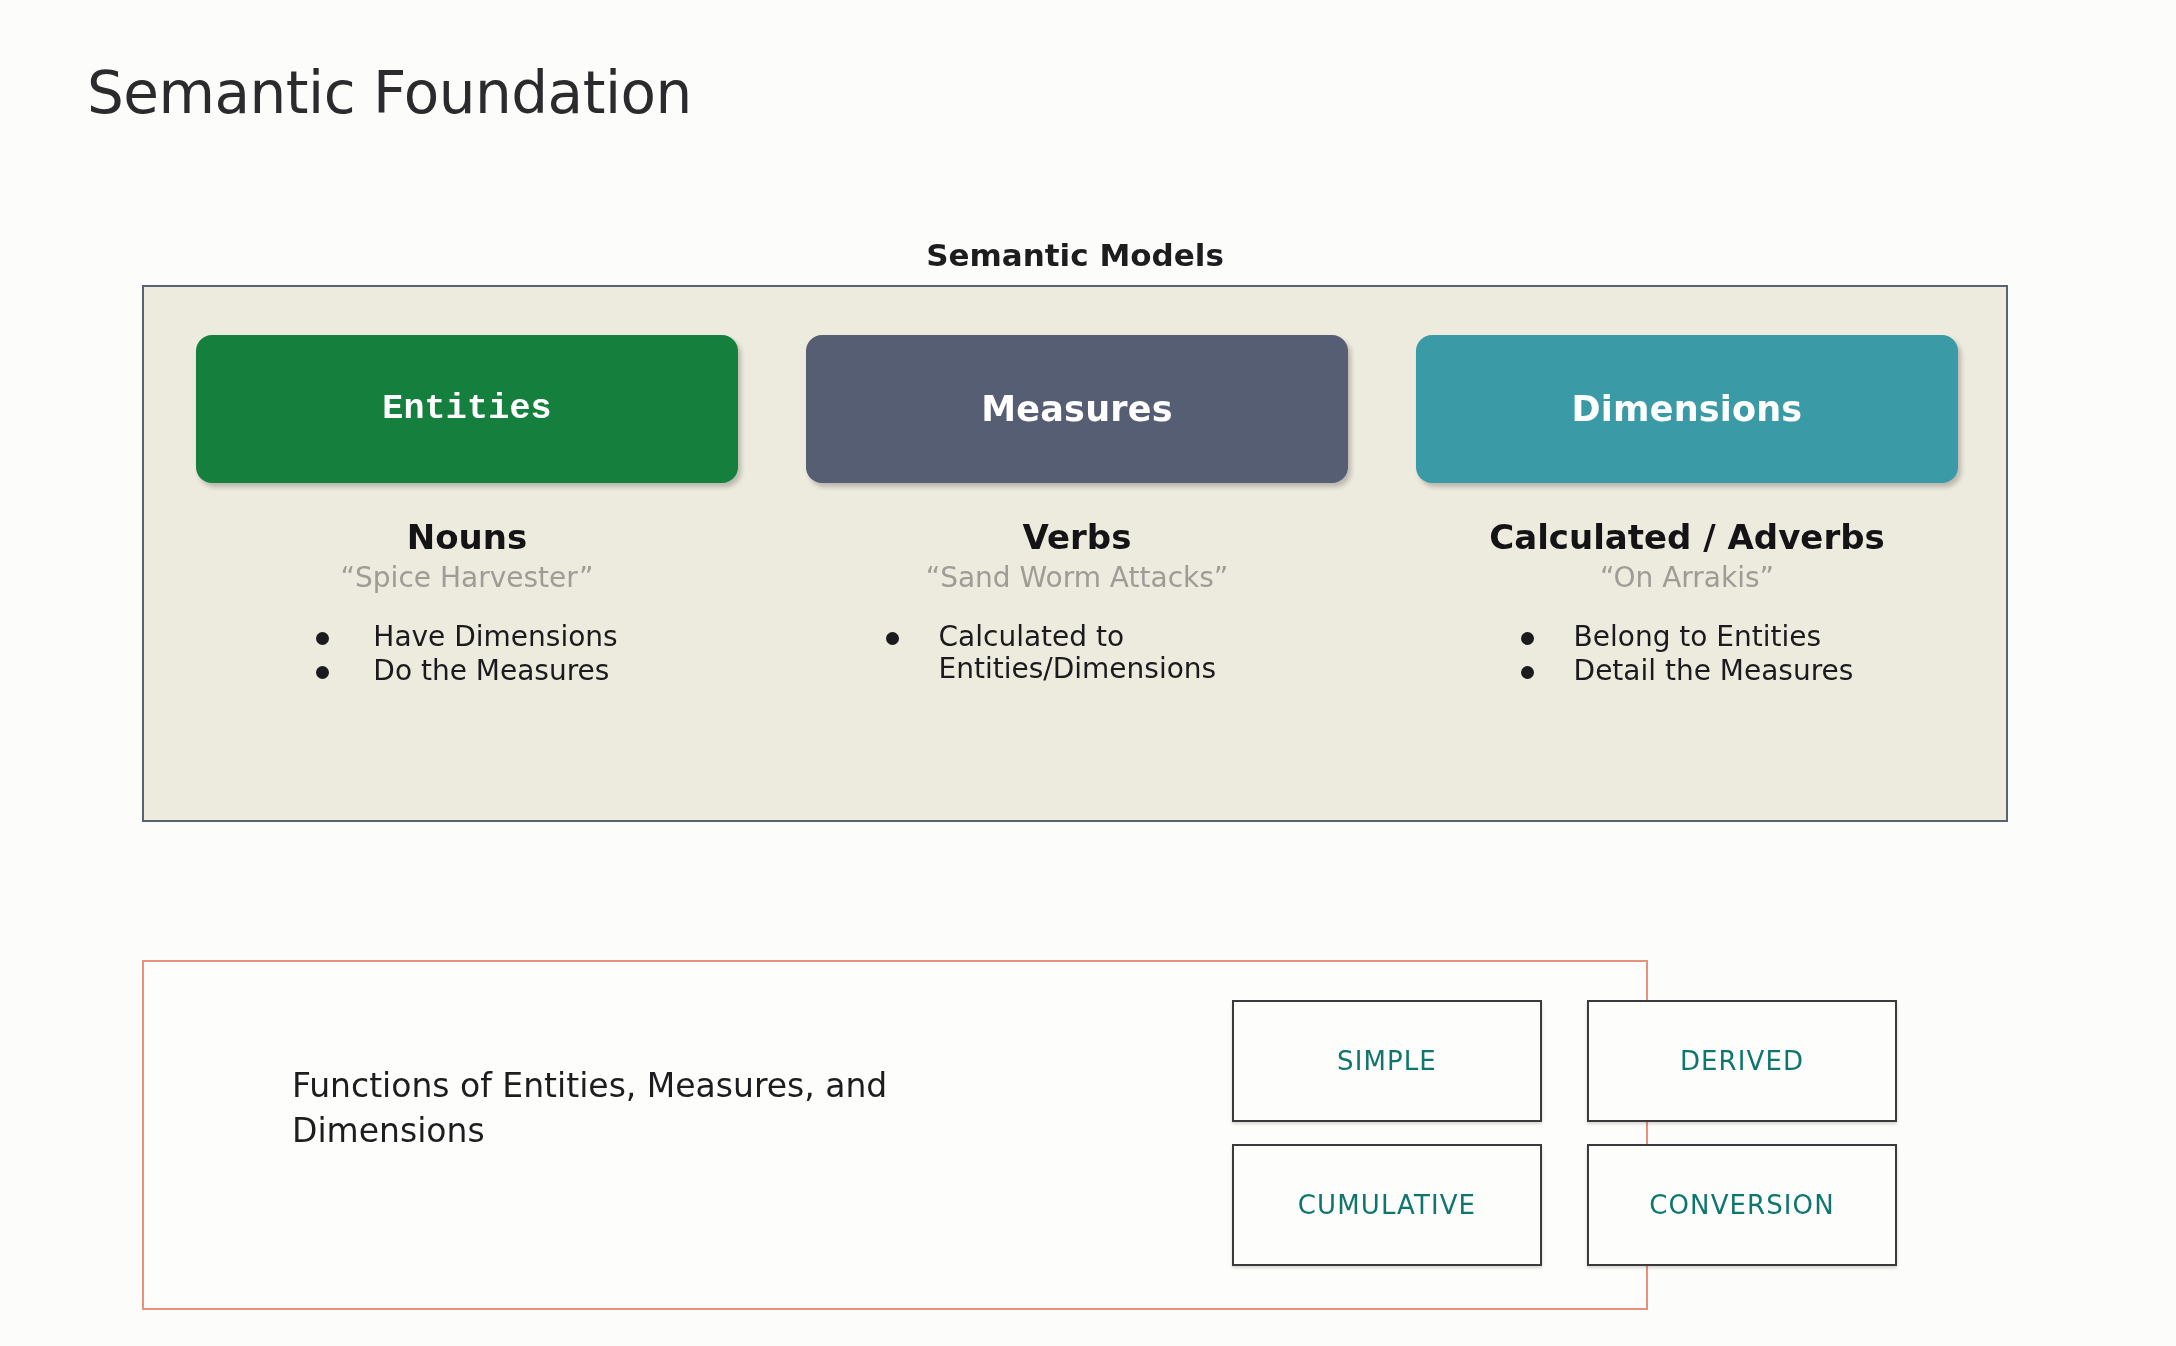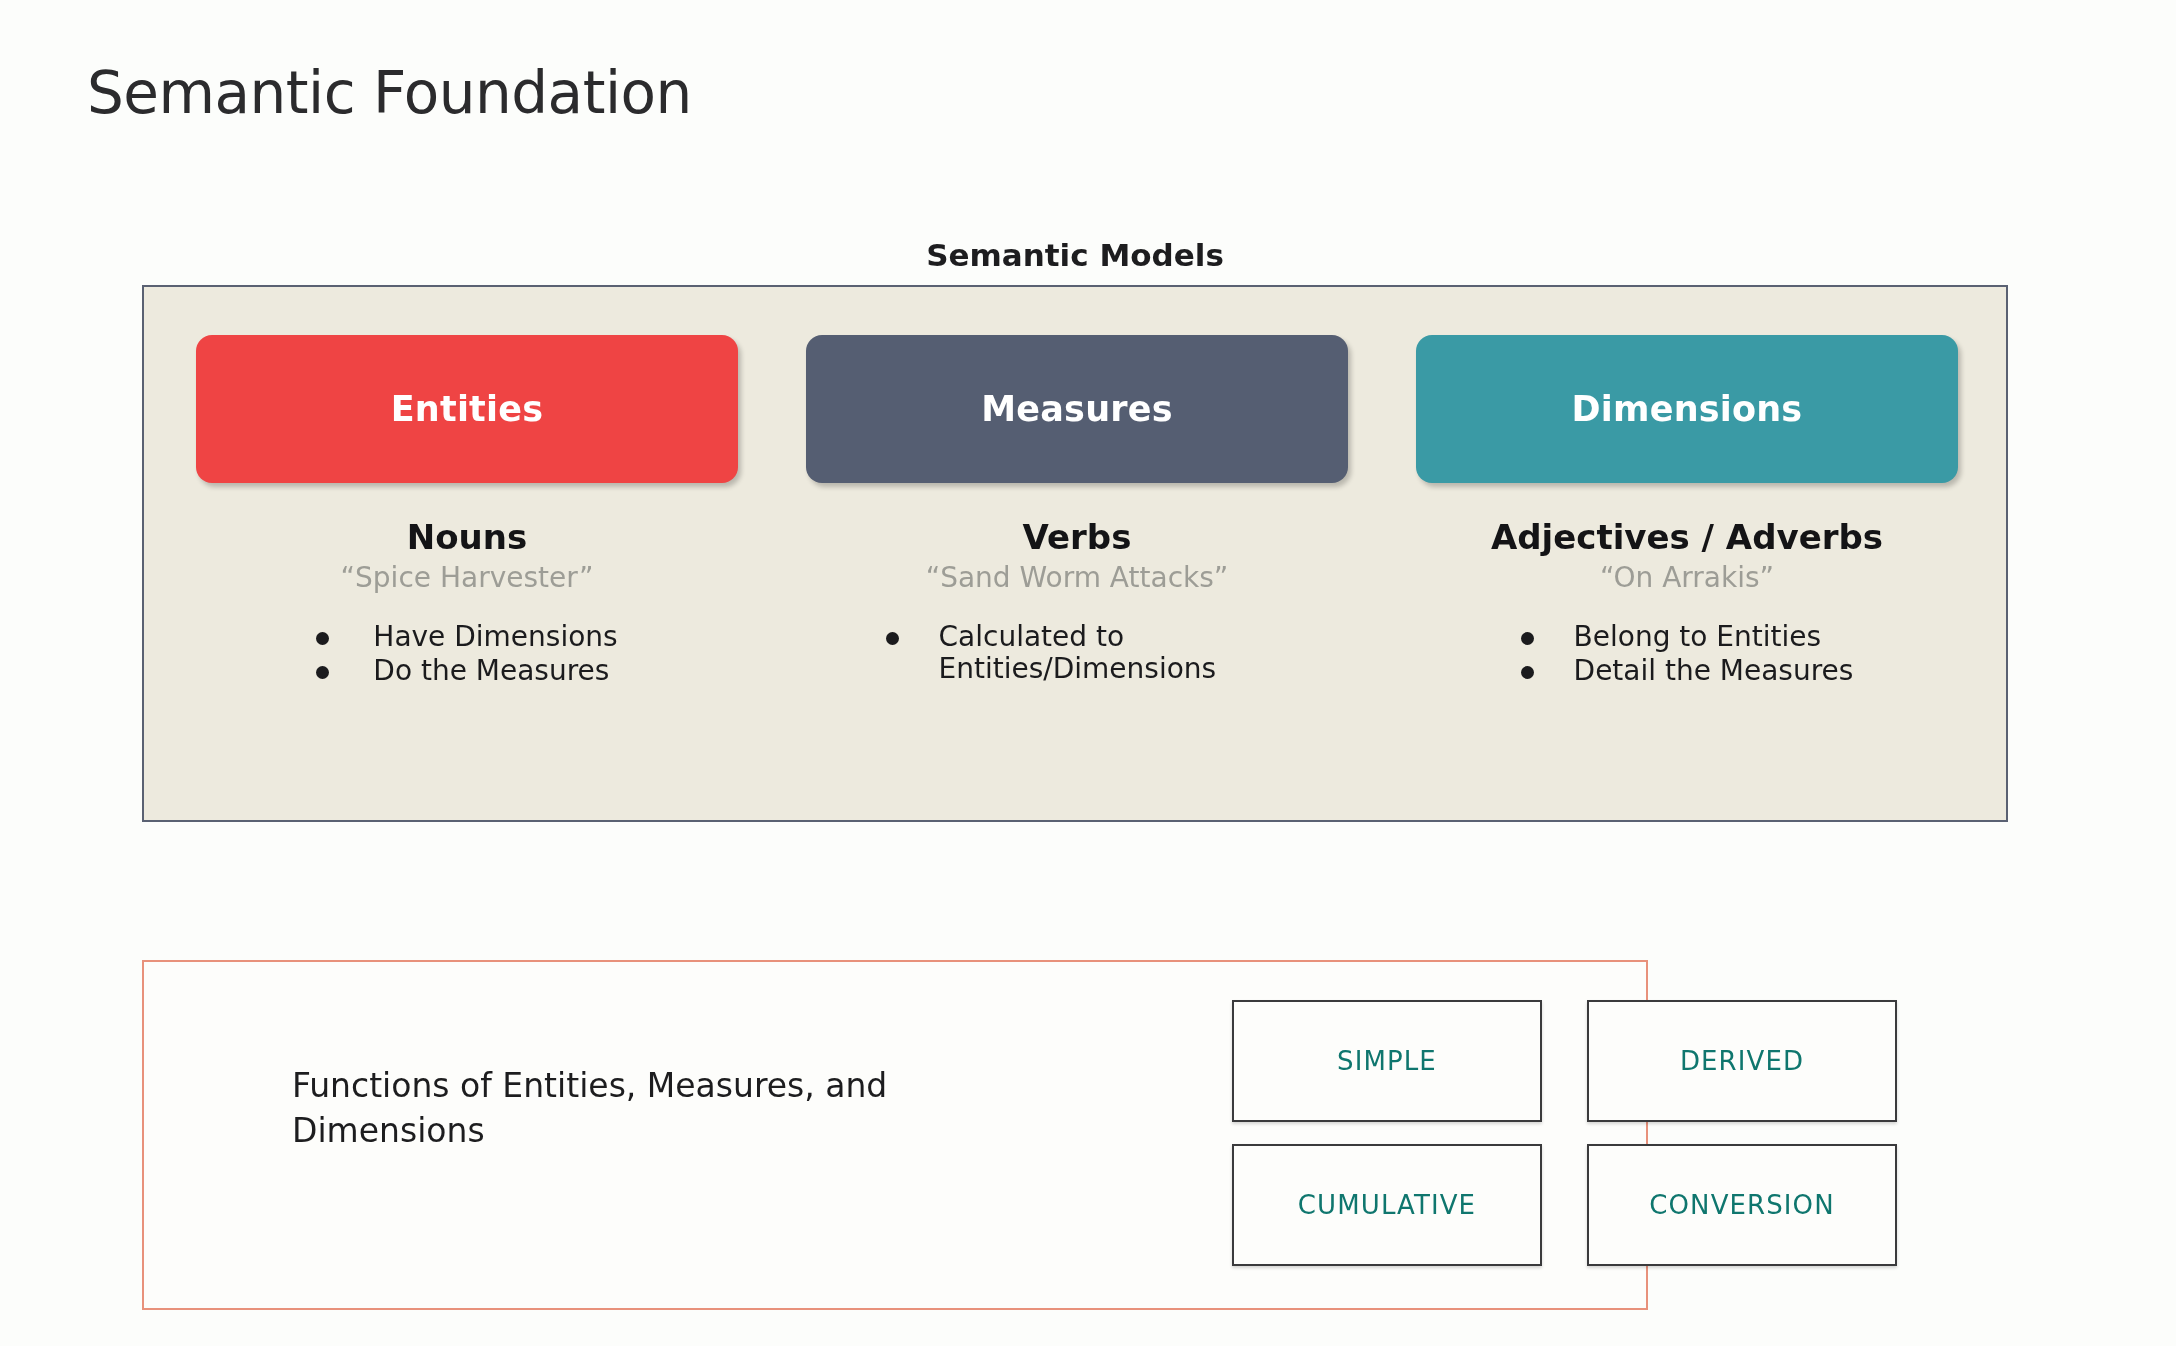--- a/index.html
+++ b/index.html
@@ -202,21 +202,21 @@
 
 <div id="page-title">Semantic Foundation</div>
 
 <div class="section-heading" id="semantic-models-heading">Semantic Models</div>
 
 <div id="semantic-models-panel">
 
   <div class="sm-columns">
 
     <div class="sm-column col-entities">
-      <div class="pill" style="background:#ef4444;">Entities</div>
+      <div class="pill" style="background:#15803d;font-family:Liberation Mono, monospace;">Entities</div>
       <div class="col-title">Nouns</div>
       <div class="col-example">“Spice Harvester”</div>
       <ul class="col-bullets">
         <li>
           <span class="dot"></span>
           <span class="btext">Have Dimensions</span>
         </li>
         <li>
           <span class="dot"></span>
           <span class="btext">Do the Measures</span>
@@ -231,21 +231,21 @@
       <ul class="col-bullets indent-narrow">
         <li>
           <span class="dot"></span>
           <span class="btext" style="max-width:330px;">Calculated to Entities/Dimensions</span>
         </li>
       </ul>
     </div>
 
     <div class="sm-column col-dimensions">
       <div class="pill" style="background:#3a9aa5;">Dimensions</div>
-      <div class="col-title">Adjectives / Adverbs</div>
+      <div class="col-title">Calculated / Adverbs</div>
       <div class="col-example">“On Arrakis”</div>
       <ul class="col-bullets indent-narrow">
         <li>
           <span class="dot"></span>
           <span class="btext">Belong to Entities</span>
         </li>
         <li>
           <span class="dot"></span>
           <span class="btext">Detail the Measures</span>
         </li>

